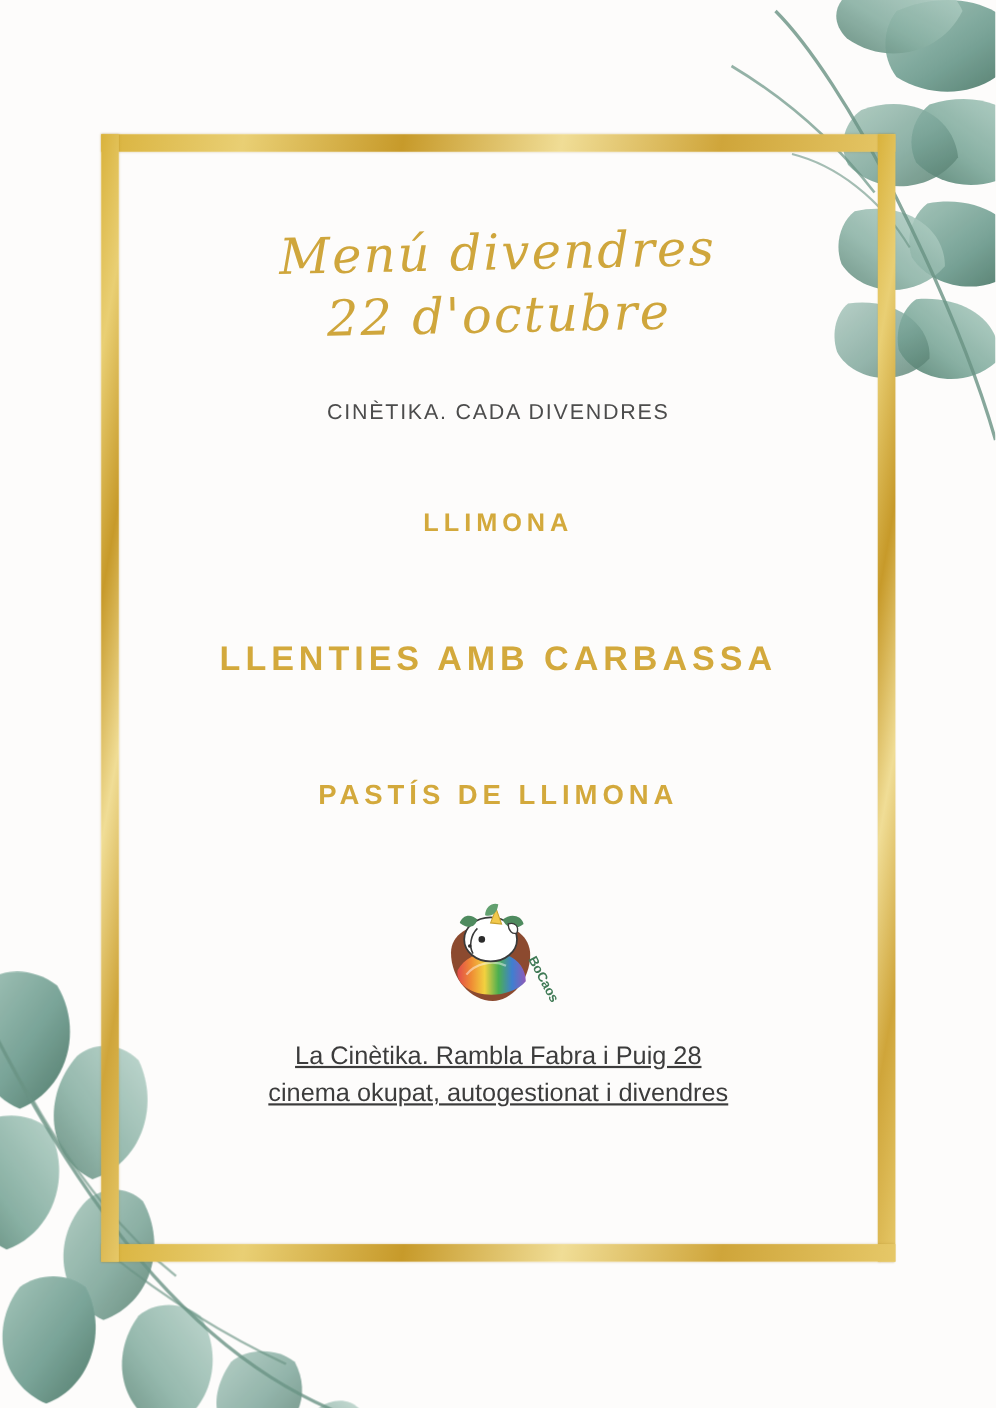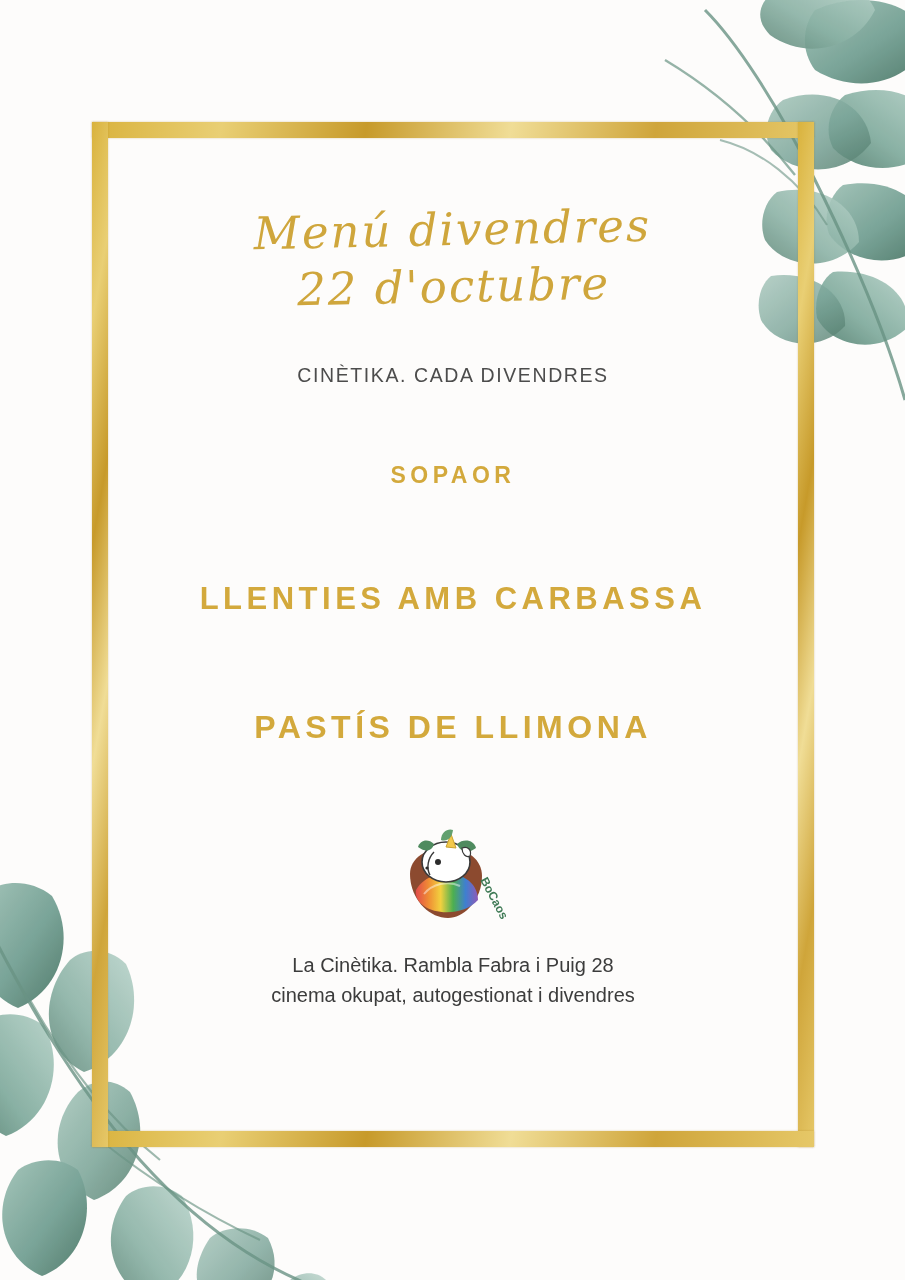--- a/index.html
+++ b/index.html
@@ -98,34 +98,35 @@
   .intro span { display: block; }
 
   .dish {
     color: #d3a93c;
     font-weight: bold;
     letter-spacing: 4.5px;
     font-size: 23px;
   }
   .dish.d1 { margin-top: 72px; }
   .dish.d2 { margin-top: 92px; font-size: 31px; }
-  .dish.d3 { margin-top: 92px; font-size: 32px; }
+  .dish.d3 { margin-top: 92px; font-size: 25px; }
 
   
   .logo-wrap {
     margin-top: 72px;
     width: 118px;
     height: 118px;
     position: relative;
   }
   .footer {
     margin-top: 14px;
     color: #3c3c3c;
-    font-size: 20px;
+    font-size: 23px;
     line-height: 1.5;
+    text-decoration: underline;
   }
   .footer span { display: block; }
 </style>
 </head>
 <body>
 
 <div class="poster">
 
   <svg class="foliage top-right" viewBox="0 0 420 460">
     <defs>
@@ -182,21 +183,21 @@
 
     <div class="script-title">
       <span class="line1">Menú divendres</span>
       <span class="line2">22 d'octubre</span>
     </div>
 
     <div class="intro">
       <span>CINÈTIKA. CADA DIVENDRES</span>
     </div>
 
-    <div class="dish d1">SOPAOR</div>
+    <div class="dish d1">LLIMONA</div>
     <div class="dish d2">LLENTIES AMB CARBASSA</div>
     <div class="dish d3">PASTÍS DE LLIMONA</div>
 
     <div class="logo-wrap">
       <svg viewBox="0 0 118 118" width="118" height="118">
         <defs>
           <linearGradient id="rb" x1="0" y1="0" x2="1" y2="0">
             <stop offset="0%" stop-color="#e24b4b"></stop>
             <stop offset="20%" stop-color="#ef8b34"></stop>
             <stop offset="40%" stop-color="#f2d13f"></stop>

